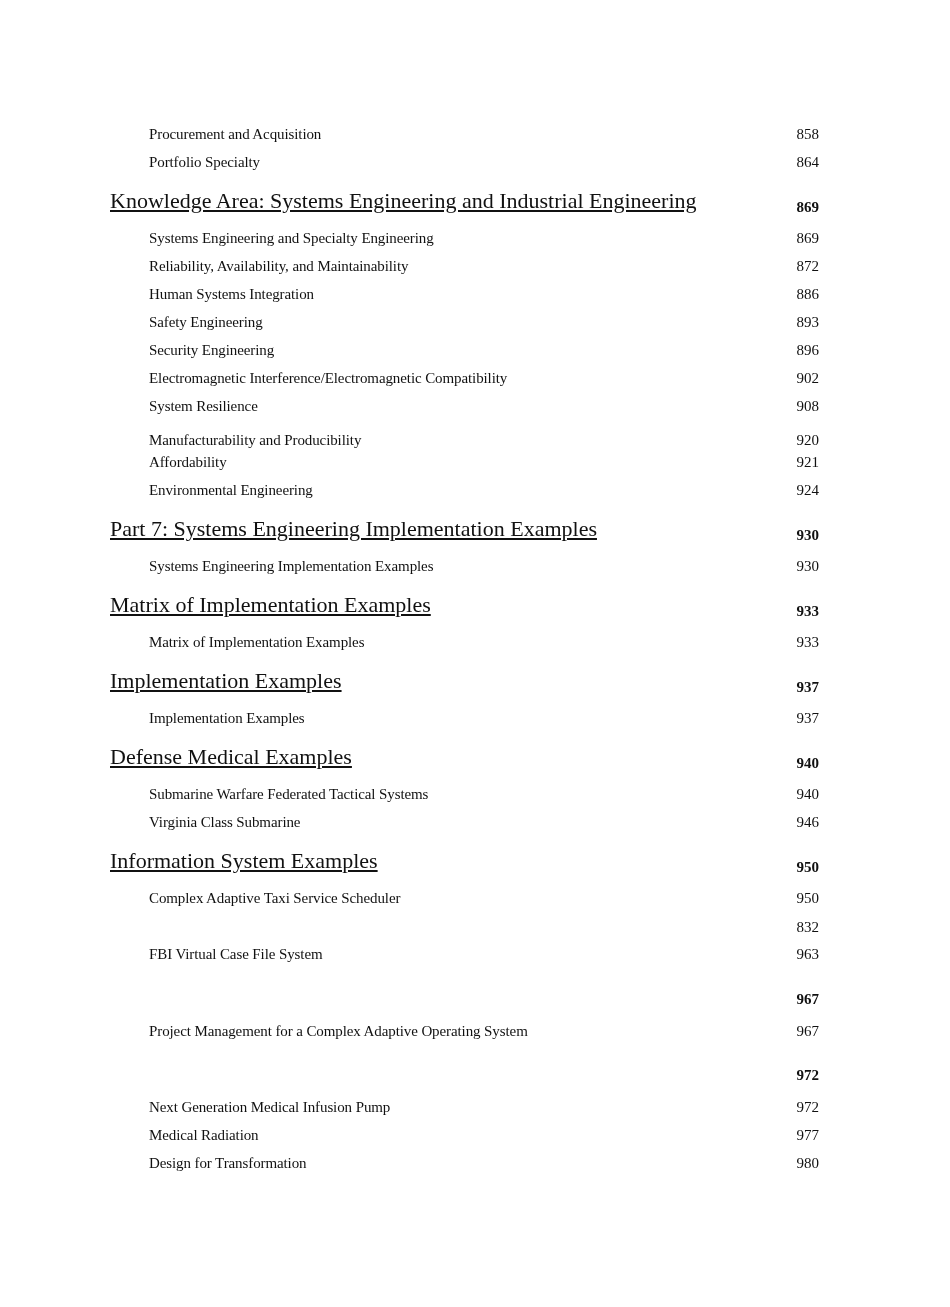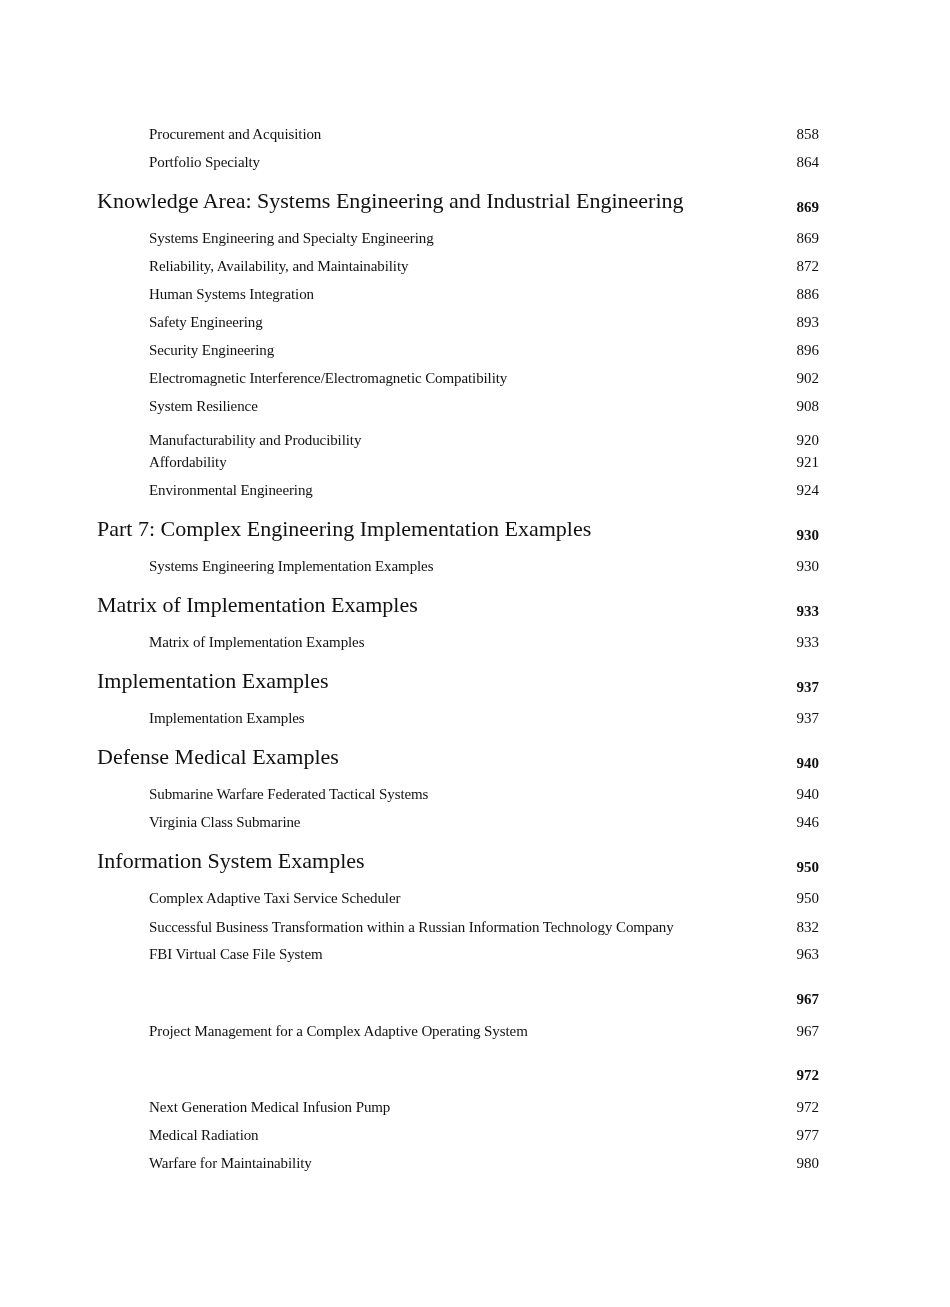--- a/index.html
+++ b/index.html
@@ -42,23 +42,24 @@
       left: 149px;
       font-size: 15px;
       top: 5px;
       letter-spacing: -0.1px;
     }
     .entry.sub .page {
       font-size: 15px;
       top: 5px;
     }
     .entry.head .title {
-      left: 97px;
+      left: 110px;
       font-size: 22px;
       top: 0px;
+      text-decoration: underline;
     }
     .entry.head .page {
       font-size: 15px;
       font-weight: bold;
       top: 11px;
     }
   </style>
 </head>
 <body>
 
@@ -111,21 +112,21 @@
   <div class="entry sub" style="top:449px">
       <span class="title">Affordability</span>
       <span class="page">921</span>
     </div>
   <div class="entry sub" style="top:477px">
       <span class="title">Environmental Engineering</span>
       <span class="page">924</span>
     </div>
 
   <div class="entry head" style="top:516px">
-      <span class="title">Part 7: Complex Engineering Implementation Examples</span>
+      <span class="title">Part 7: Systems Engineering Implementation Examples</span>
       <span class="page">930</span>
     </div>
   <div class="entry sub" style="top:553px">
       <span class="title">Systems Engineering Implementation Examples</span>
       <span class="page">930</span>
     </div>
 
   <div class="entry head" style="top:592px">
       <span class="title">Matrix of Implementation Examples</span>
       <span class="page">933</span>
@@ -159,21 +160,20 @@
 
   <div class="entry head" style="top:848px">
       <span class="title">Information System Examples</span>
       <span class="page">950</span>
     </div>
   <div class="entry sub" style="top:885px">
       <span class="title">Complex Adaptive Taxi Service Scheduler</span>
       <span class="page">950</span>
     </div>
   <div class="entry sub" style="top:914px">
-      <span class="title">Successful Business Transformation within a Russian Information Technology Company</span>
       <span class="page">832</span>
     </div>
   <div class="entry sub" style="top:941px">
       <span class="title">FBI Virtual Case File System</span>
       <span class="page">963</span>
     </div>
 
   <div class="entry head" style="top:980px">
       <span class="page">967</span>
     </div>
@@ -187,16 +187,16 @@
     </div>
   <div class="entry sub" style="top:1094px">
       <span class="title">Next Generation Medical Infusion Pump</span>
       <span class="page">972</span>
     </div>
   <div class="entry sub" style="top:1122px">
       <span class="title">Medical Radiation</span>
       <span class="page">977</span>
     </div>
   <div class="entry sub" style="top:1150px">
-      <span class="title">Warfare for Maintainability</span>
+      <span class="title">Design for Transformation</span>
       <span class="page">980</span>
     </div>
 </div>
 
 </body></html>

